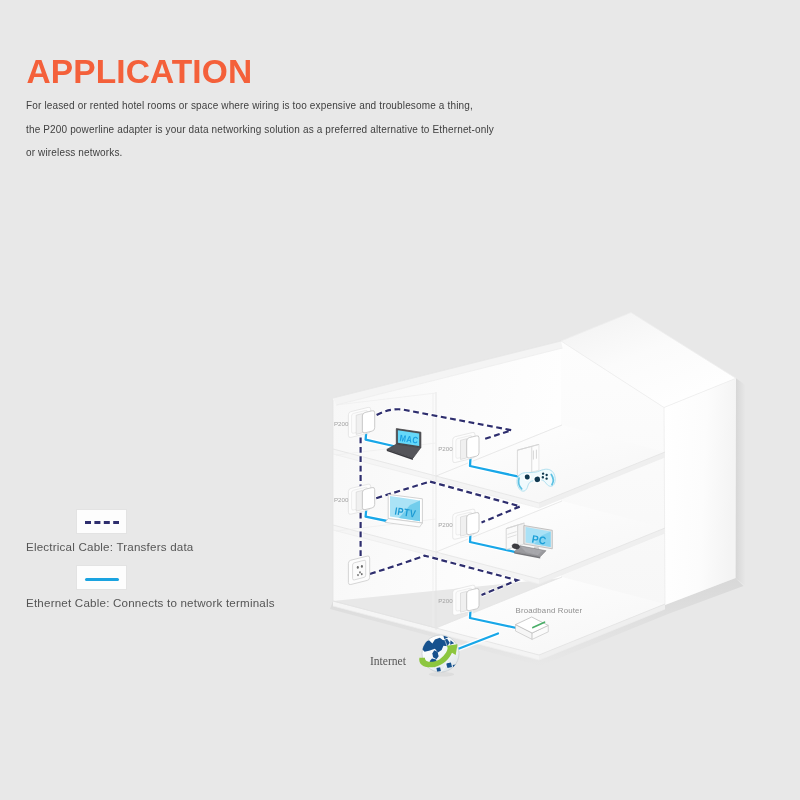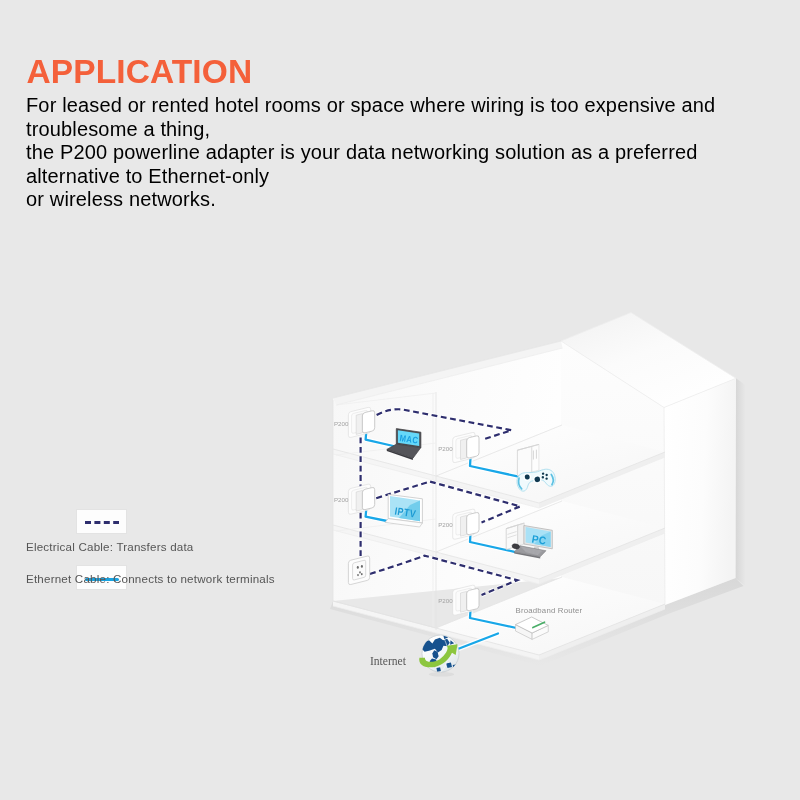--- a/index.html
+++ b/index.html
@@ -1,26 +1,26 @@
 <!DOCTYPE html>
 <html><head>
 <meta charset="utf-8">
 <title>Application</title>
 <style>
   html,body{margin:0;padding:0;}
   body{width:800px;height:800px;background:#e8e8e8;-webkit-font-smoothing:antialiased;font-family:"Liberation Sans",sans-serif;overflow:hidden;position:relative;}
   #page{position:absolute;left:0;top:0;width:672px;height:800px;}
   .title{position:absolute;left:26.5px;top:53px;font-family:"Liberation Sans",sans-serif;font-weight:bold;font-size:33.5px;letter-spacing:0.1px;color:#f4603a;}
-  .body-text{position:absolute;left:26px;top:94px;width:740px;font-size:20px;line-height:23.5px;color:#000000;letter-spacing:0.15px;}
+  .body-text{position:absolute;left:26px;top:94px;width:740px;font-size:10px;line-height:23.5px;color:#404040;letter-spacing:0.15px;}
   .legend-chip{position:absolute;width:51px;height:25px;background:#fdfdfd;border:1px solid #e3e3e3;box-sizing:border-box;}
   .chip-dash{left:76px;top:509px;}
   .chip-solid{left:76px;top:565px;}
   .legend-label{position:absolute;left:26px;font-size:11.6px;color:#555;letter-spacing:0.2px;white-space:nowrap;}
   .lbl-1{top:540px;}
-  .lbl-2{top:572px;}
+  .lbl-2{top:596px;}
   .dash-line{position:absolute;left:8px;top:11px;}
   .solid-line{position:absolute;left:8px;top:12px;width:34px;height:3px;background:#1aa3e0;border-radius:1.5px;}
   #diagram{position:absolute;left:300px;top:310px;width:480px;height:390px;}
   .scr-label{font-family:"Liberation Sans",sans-serif;font-weight:bold;letter-spacing:0.6px;}
   .dv-label{font-family:"Liberation Sans",sans-serif;fill:#a3a3a3;font-size:6.2px;letter-spacing:0px;}
   .nm-label{font-family:"Liberation Sans",sans-serif;fill:#8f8f8f;font-size:7.8px;letter-spacing:0.2px;}
   .nm-label2{font-family:"Liberation Serif",serif;fill:#575757;font-size:11.6px;letter-spacing:0px;}
 </style>
 </head>
 <body>

